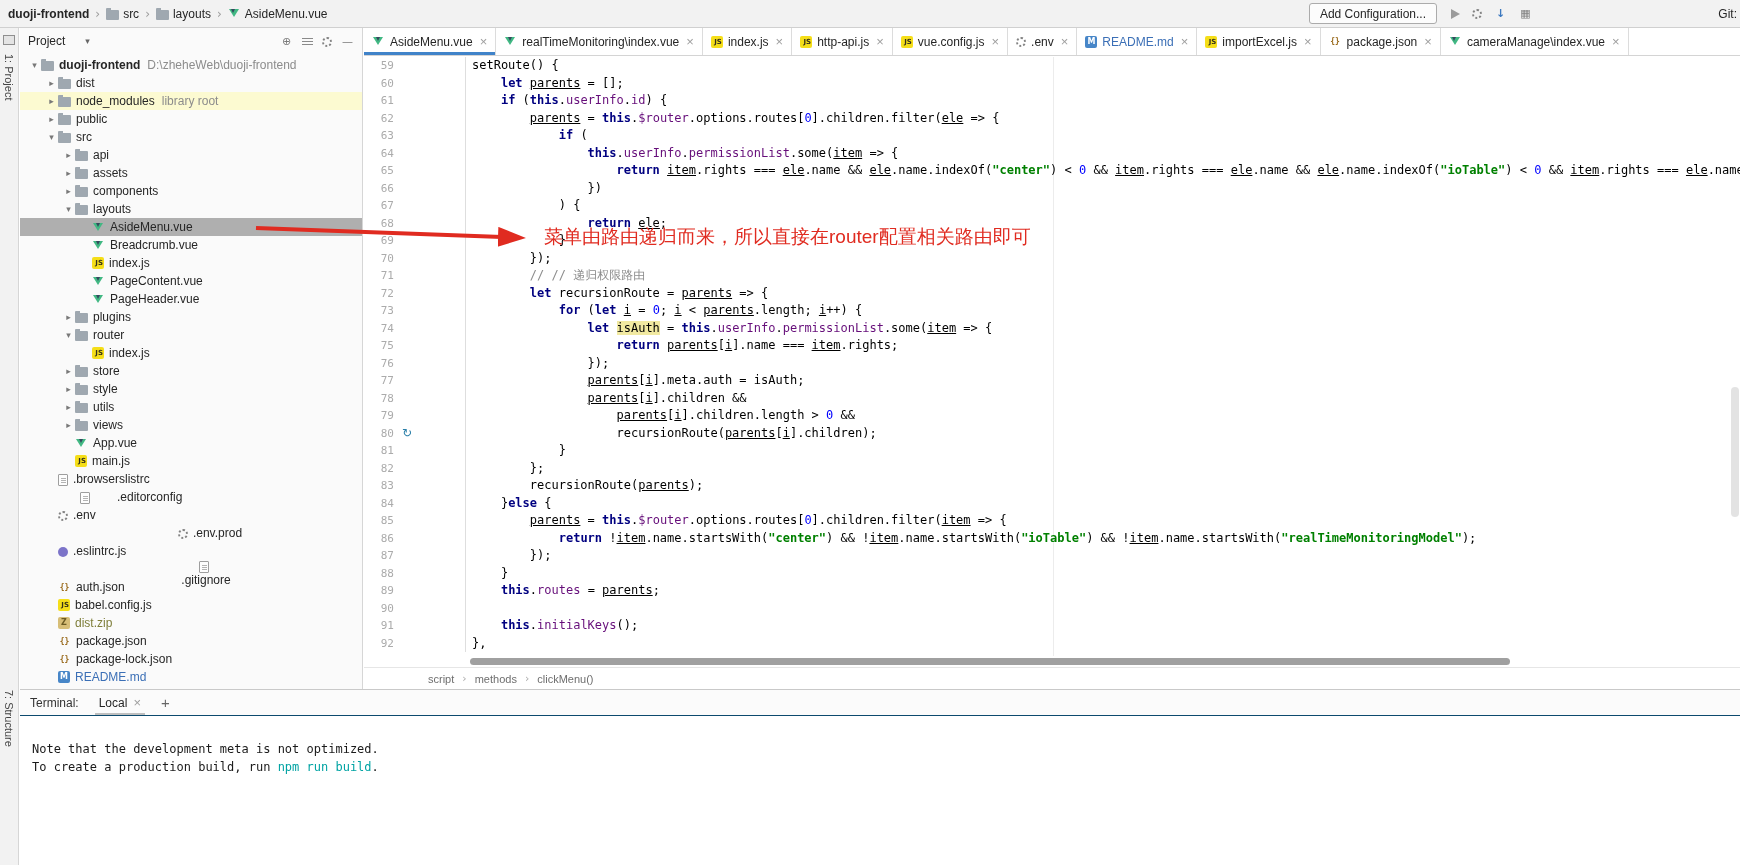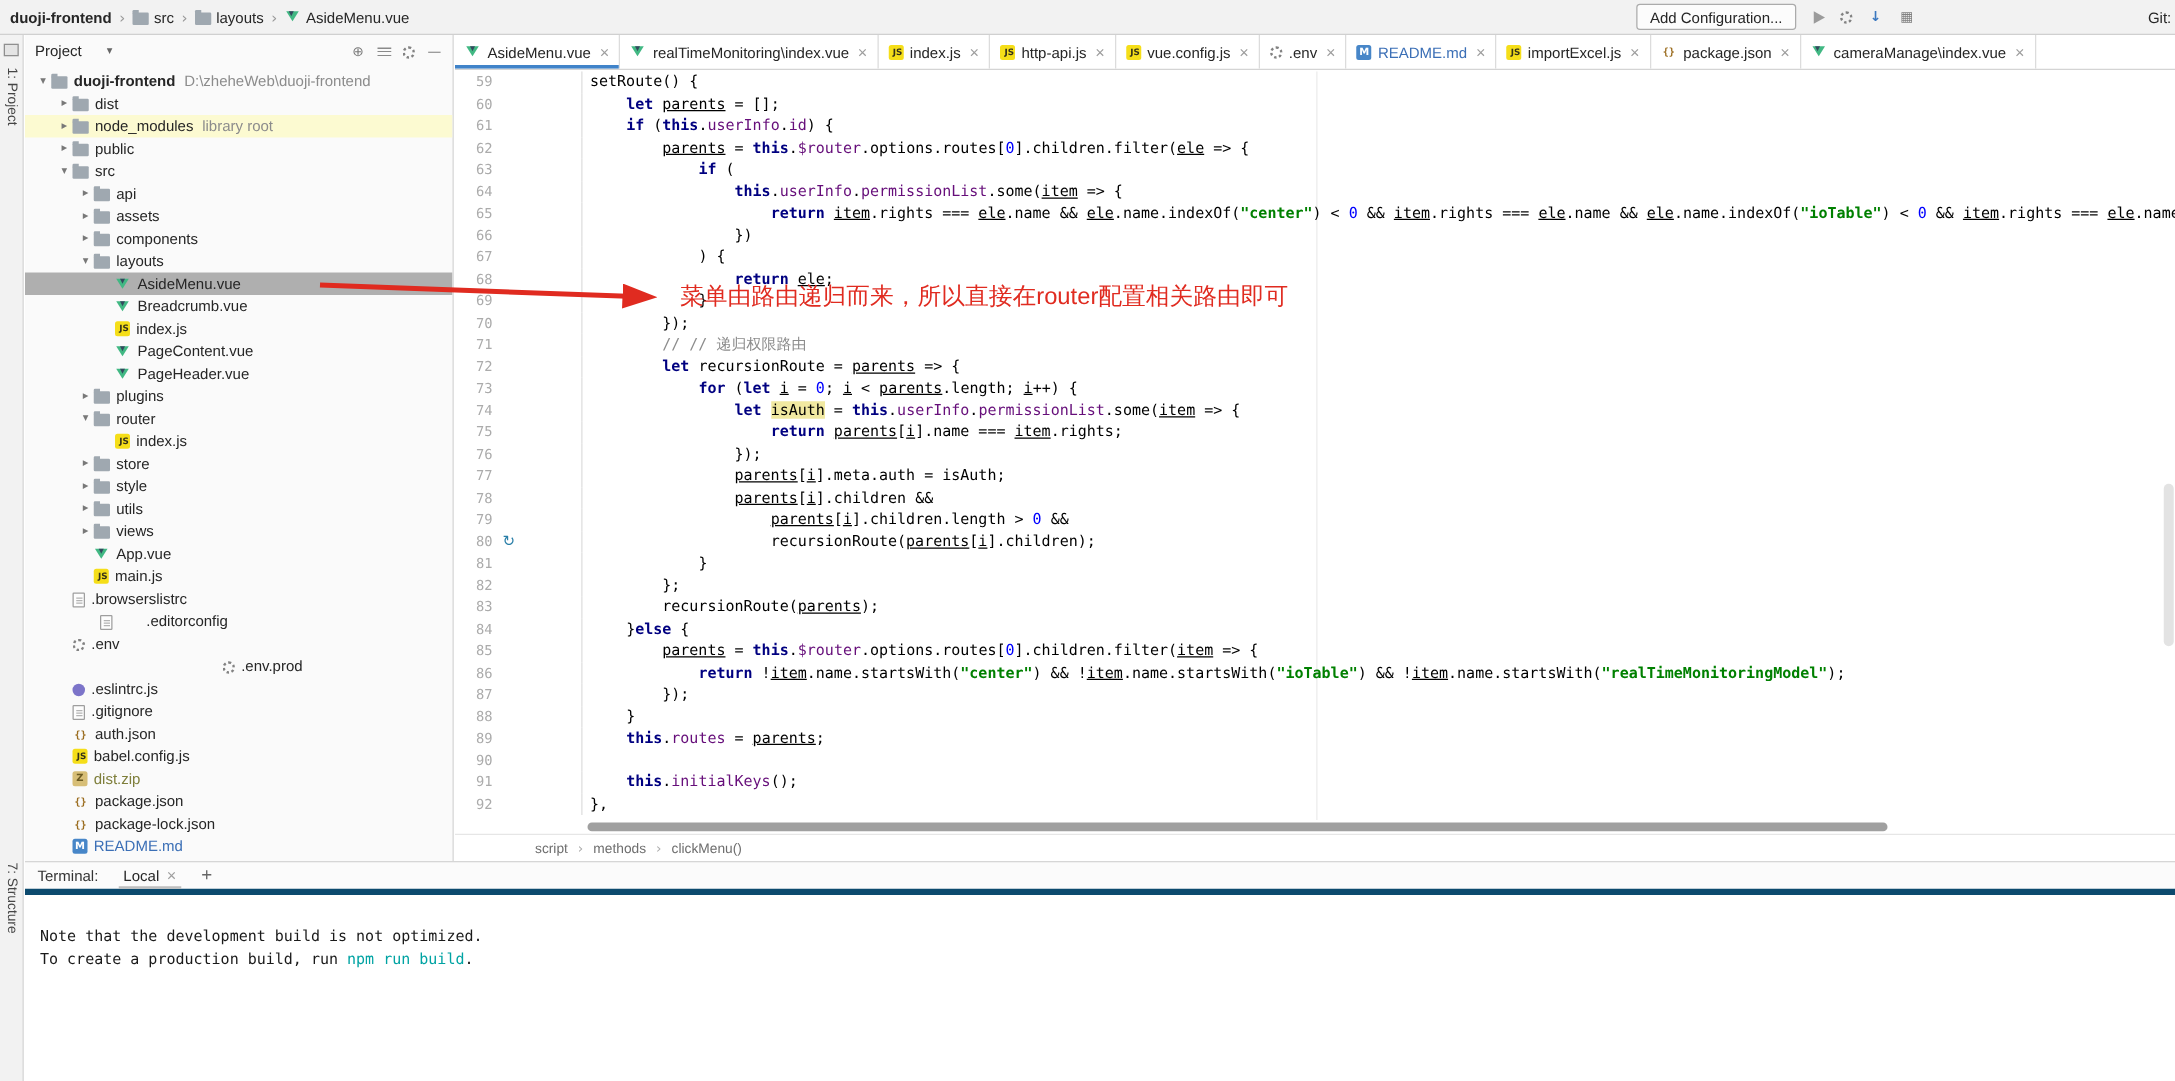--- a/index.html
+++ b/index.html
@@ -112,21 +112,21 @@
   .hthumb{position:absolute;left:106px;width:1040px;top:2px;height:7px;border-radius:4px;background:#A0A0A0}
   .ed-breadcrumb{position:absolute;left:0;right:0;bottom:0;height:22px;border-top:1px solid #E6E6E6;
                  display:flex;align-items:center;gap:8px;padding-left:64px;color:#6E6E6E;
                  font-size:11px;background:#FFF}
   .bc-sep{color:#ABABAB;font-family:"DejaVu Sans",sans-serif}
 
   
   .terminal{position:absolute;left:20px;right:0;top:689px;bottom:0;background:#fff;
             border-top:1px solid #C9C9C9}
   .term-header{height:26px;display:flex;align-items:center;gap:16px;padding-left:10px;
-               border-bottom:5px solid #0c4a6e;background:#FBFBFB}
+               border-bottom:1px solid #0c4a6e;background:#FBFBFB}
   .term-title{color:#333}
   .term-tab{display:inline-flex;align-items:center;gap:6px;height:100%;padding:0 4px;position:relative}
   .term-tab::after{content:'';position:absolute;left:0;right:0;bottom:0;height:2px;background:#BFBFBF}
   .term-close{color:#9E9E9E;font-size:13px}
   .term-plus{color:#666;font-size:15px}
   .term-body{padding:24px 0 0 12px;font-family:"DejaVu Sans Mono",monospace;font-size:12px;
              line-height:18px;color:#1A1A1A}
   .t-cmd{color:#00A3A3}
 
   
@@ -327,21 +327,21 @@
         <div class="trow" style="padding-left: 25px; justify-content: center;">
           <span class="chev"></span>
           <span class="ic ic-gear"></span>
           <span class="tlabel">.env.prod</span>
         </div>
         <div class="trow" style="padding-left: 25px;">
           <span class="chev"></span>
           <span class="ic ic-eslint"></span>
           <span class="tlabel">.eslintrc.js</span>
         </div>
-        <div class="trow" style="padding-left: 25px;">
+        <div class="trow" style="padding-left: 25px; flex-direction: column;">
           <span class="chev"></span>
           <span class="ic ic-file"></span>
           <span class="tlabel">.gitignore</span>
         </div>
         <div class="trow" style="padding-left: 25px;">
           <span class="chev"></span>
           <span class="ic ic-json">{}</span>
           <span class="tlabel">auth.json</span>
         </div>
         <div class="trow" style="padding-left: 25px;">
@@ -480,21 +480,21 @@
   <div class="terminal">
     <div class="term-header">
       <span class="term-title">Terminal:</span>
       <span class="term-tab">
         <span>Local</span>
         <span class="term-close">×</span>
       </span>
       <span class="term-plus">+</span>
     </div>
     <div class="term-body">
-        <div class="tline"><span class="t-p">Note that the development build is not optimized.</span></div>
+        <div class="tline"><span class="t-p">Note that the development meta is not optimized.</span></div>
         <div class="tline"><span class="t-p">To create a production build, run </span><span class="t-cmd">npm run build</span><span class="t-p">.</span></div>
       </div>
   </div>
 
   <svg class="arrow-svg" width="300" height="36" viewBox="0 0 300 36">
     <defs>
       <marker id="ah" markerWidth="7" markerHeight="6" refX="1" refY="2.5" orient="auto">
         <path d="M0,0 L7,2.5 L0,5 Z" fill="#E02B20"></path>
       </marker>
     </defs>

